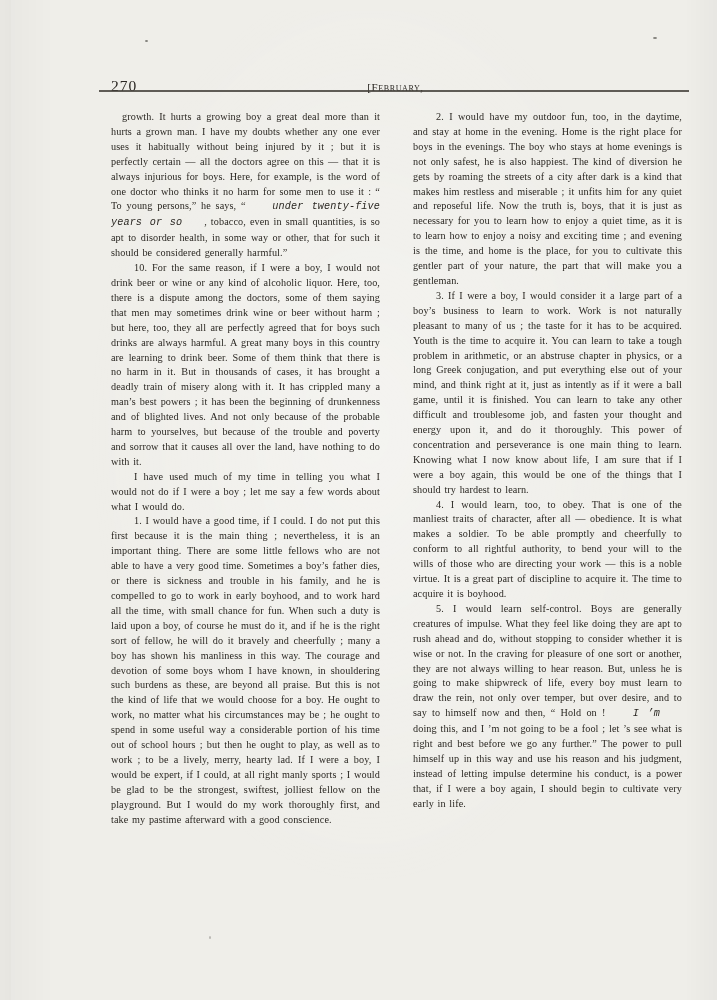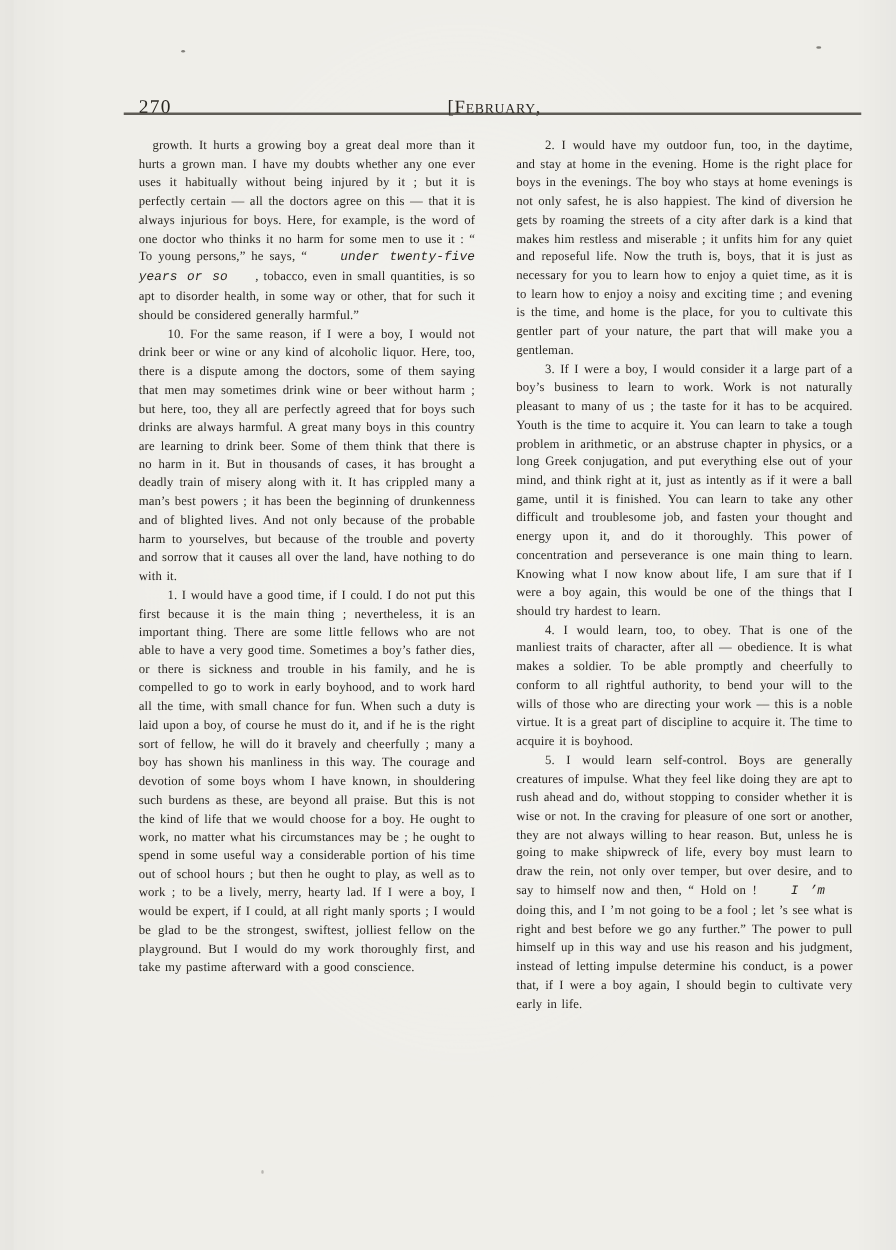--- a/index.html
+++ b/index.html
@@ -22,21 +22,21 @@
     position:absolute; top:33px; left:67px; right:57px;
     display:grid; grid-template-columns:1fr auto 1fr; align-items:baseline;
   }
   .pageno{
     justify-self:start; font-size:15.5px; letter-spacing:1px;
   }
   .running-title{
     justify-self:center; font-size:13.5px; letter-spacing:4.5px; word-spacing:7px;
   }
   .issue{
-    justify-self:end; font-variant:small-caps; font-size:15px; letter-spacing:.6px;padding-left:20px;
+    justify-self:end; font-variant:small-caps; font-size:11px; letter-spacing:.6px;padding-left:20px;
   }
   .header-rule{
     position:absolute; top:57px; left:66px; width:590px; height:2px;
     background:var(--rule); opacity:.85;
   }
   .columns{
     position:absolute; top:66px; left:67px; width:593px;
     display:flex; gap:11px;
   }
   .col{
@@ -64,20 +64,21 @@
   <span class="pageno">270</span>
   <span class="issue">[February,</span>
 </div>
 
 <div class="header-rule"></div>
 
 <div class="columns">
   <div class="col">
       <p class="para"><span>growth.  It hurts a growing boy a great deal more than it hurts a grown man.  I have my doubts whether any one ever uses it habitually without being injured by it&nbsp;; but it is perfectly certain — all the doctors agree on this — that it is always injurious for boys.  Here, for example, is the word of one doctor who thinks it no harm for some men to use it&nbsp;: “ To young persons,” he says, “ </span><em>under twenty-five years or so</em><span>, tobacco, even in small quantities, is so apt to disorder health, in some way or other, that for such it should be considered generally harmful.”</span></p>
       <p class="para indent"><span>10. For the same reason, if I were a boy, I would not drink beer or wine or any kind of alcoholic liquor.  Here, too, there is a dispute among the doctors, some of them saying that men may sometimes drink wine or beer without harm&nbsp;; but here, too, they all are perfectly agreed that for boys such drinks are always harmful.  A great many boys in this country are learning to drink beer.  Some of them think that there is no harm in it.  But in thousands of cases, it has brought a deadly train of misery along with it.  It has crippled many a man’s best powers&nbsp;; it has been the beginning of drunkenness and of blighted lives.  And not only because of the probable harm to yourselves, but because of the trouble and poverty and sorrow that it causes all over the land, have nothing to do with it.</span></p>
+      <p class="para indent"><span>I have used much of my time in telling you what I would not do if I were a boy&nbsp;; let me say a few words about what I would do.</span></p>
       <p class="para indent"><span>1. I would have a good time, if I could.  I do not put this first because it is the main thing&nbsp;; nevertheless, it is an important thing.  There are some little fellows who are not able to have a very good time.  Sometimes a boy’s father dies, or there is sickness and trouble in his family, and he is compelled to go to work in early boyhood, and to work hard all the time, with small chance for fun.  When such a duty is laid upon a boy, of course he must do it, and if he is the right sort of fellow, he will do it bravely and cheerfully&nbsp;; many a boy has shown his manliness in this way.  The courage and devotion of some boys whom I have known, in shouldering such burdens as these, are beyond all praise.  But this is not the kind of life that we would choose for a boy.  He ought to work, no matter what his circumstances may be&nbsp;; he ought to spend in some useful way a considerable portion of his time out of school hours&nbsp;; but then he ought to play, as well as to work&nbsp;; to be a lively, merry, hearty lad.  If I were a boy, I would be expert, if I could, at all right manly sports&nbsp;; I would be glad to be the strongest, swiftest, jolliest fellow on the playground.  But I would do my work thoroughly first, and take my pastime afterward with a good conscience.</span></p>
     </div>
   <div class="col">
       <p class="para indent"><span>2. I would have my outdoor fun, too, in the daytime, and stay at home in the evening.  Home is the right place for boys in the evenings.  The boy who stays at home evenings is not only safest, he is also happiest.  The kind of diversion he gets by roaming the streets of a city after dark is a kind that makes him restless and miserable&nbsp;; it unfits him for any quiet and reposeful life.  Now the truth is, boys, that it is just as necessary for you to learn how to enjoy a quiet time, as it is to learn how to enjoy a noisy and exciting time&nbsp;; and evening is the time, and home is the place, for you to cultivate this gentler part of your nature, the part that will make you a gentleman.</span></p>
       <p class="para indent"><span>3. If I were a boy, I would consider it a large part of a boy’s business to learn to work.  Work is not naturally pleasant to many of us&nbsp;; the taste for it has to be acquired.  Youth is the time to acquire it.  You can learn to take a tough problem in arithmetic, or an abstruse chapter in physics, or a long Greek conjugation, and put everything else out of your mind, and think right at it, just as intently as if it were a ball game, until it is finished.  You can learn to take any other difficult and troublesome job, and fasten your thought and energy upon it, and do it thoroughly.  This power of concentration and perseverance is one main thing to learn.  Knowing what I now know about life, I am sure that if I were a boy again, this would be one of the things that I should try hardest to learn.</span></p>
       <p class="para indent"><span>4. I would learn, too, to obey.  That is one of the manliest traits of character, after all — obedience.  It is what makes a soldier.  To be able promptly and cheerfully to conform to all rightful authority, to bend your will to the wills of those who are directing your work — this is a noble virtue.  It is a great part of discipline to acquire it.  The time to acquire it is boyhood.</span></p>
       <p class="para indent"><span>5. I would learn self-control.  Boys are generally creatures of impulse.  What they feel like doing they are apt to rush ahead and do, without stopping to consider whether it is wise or not.  In the craving for pleasure of one sort or another, they are not always willing to hear reason.  But, unless he is going to make shipwreck of life, every boy must learn to draw the rein, not only over temper, but over desire, and to say to himself now and then, “ Hold on&nbsp;!  </span><em>I ’m</em><span> doing this, and I ’m not going to be a fool&nbsp;; let ’s see what is right and best before we go any further.”  The power to pull himself up in this way and use his reason and his judgment, instead of letting impulse determine his conduct, is a power that, if I were a boy again, I should begin to cultivate very early in life.</span></p>
     </div>
 </div>
 

